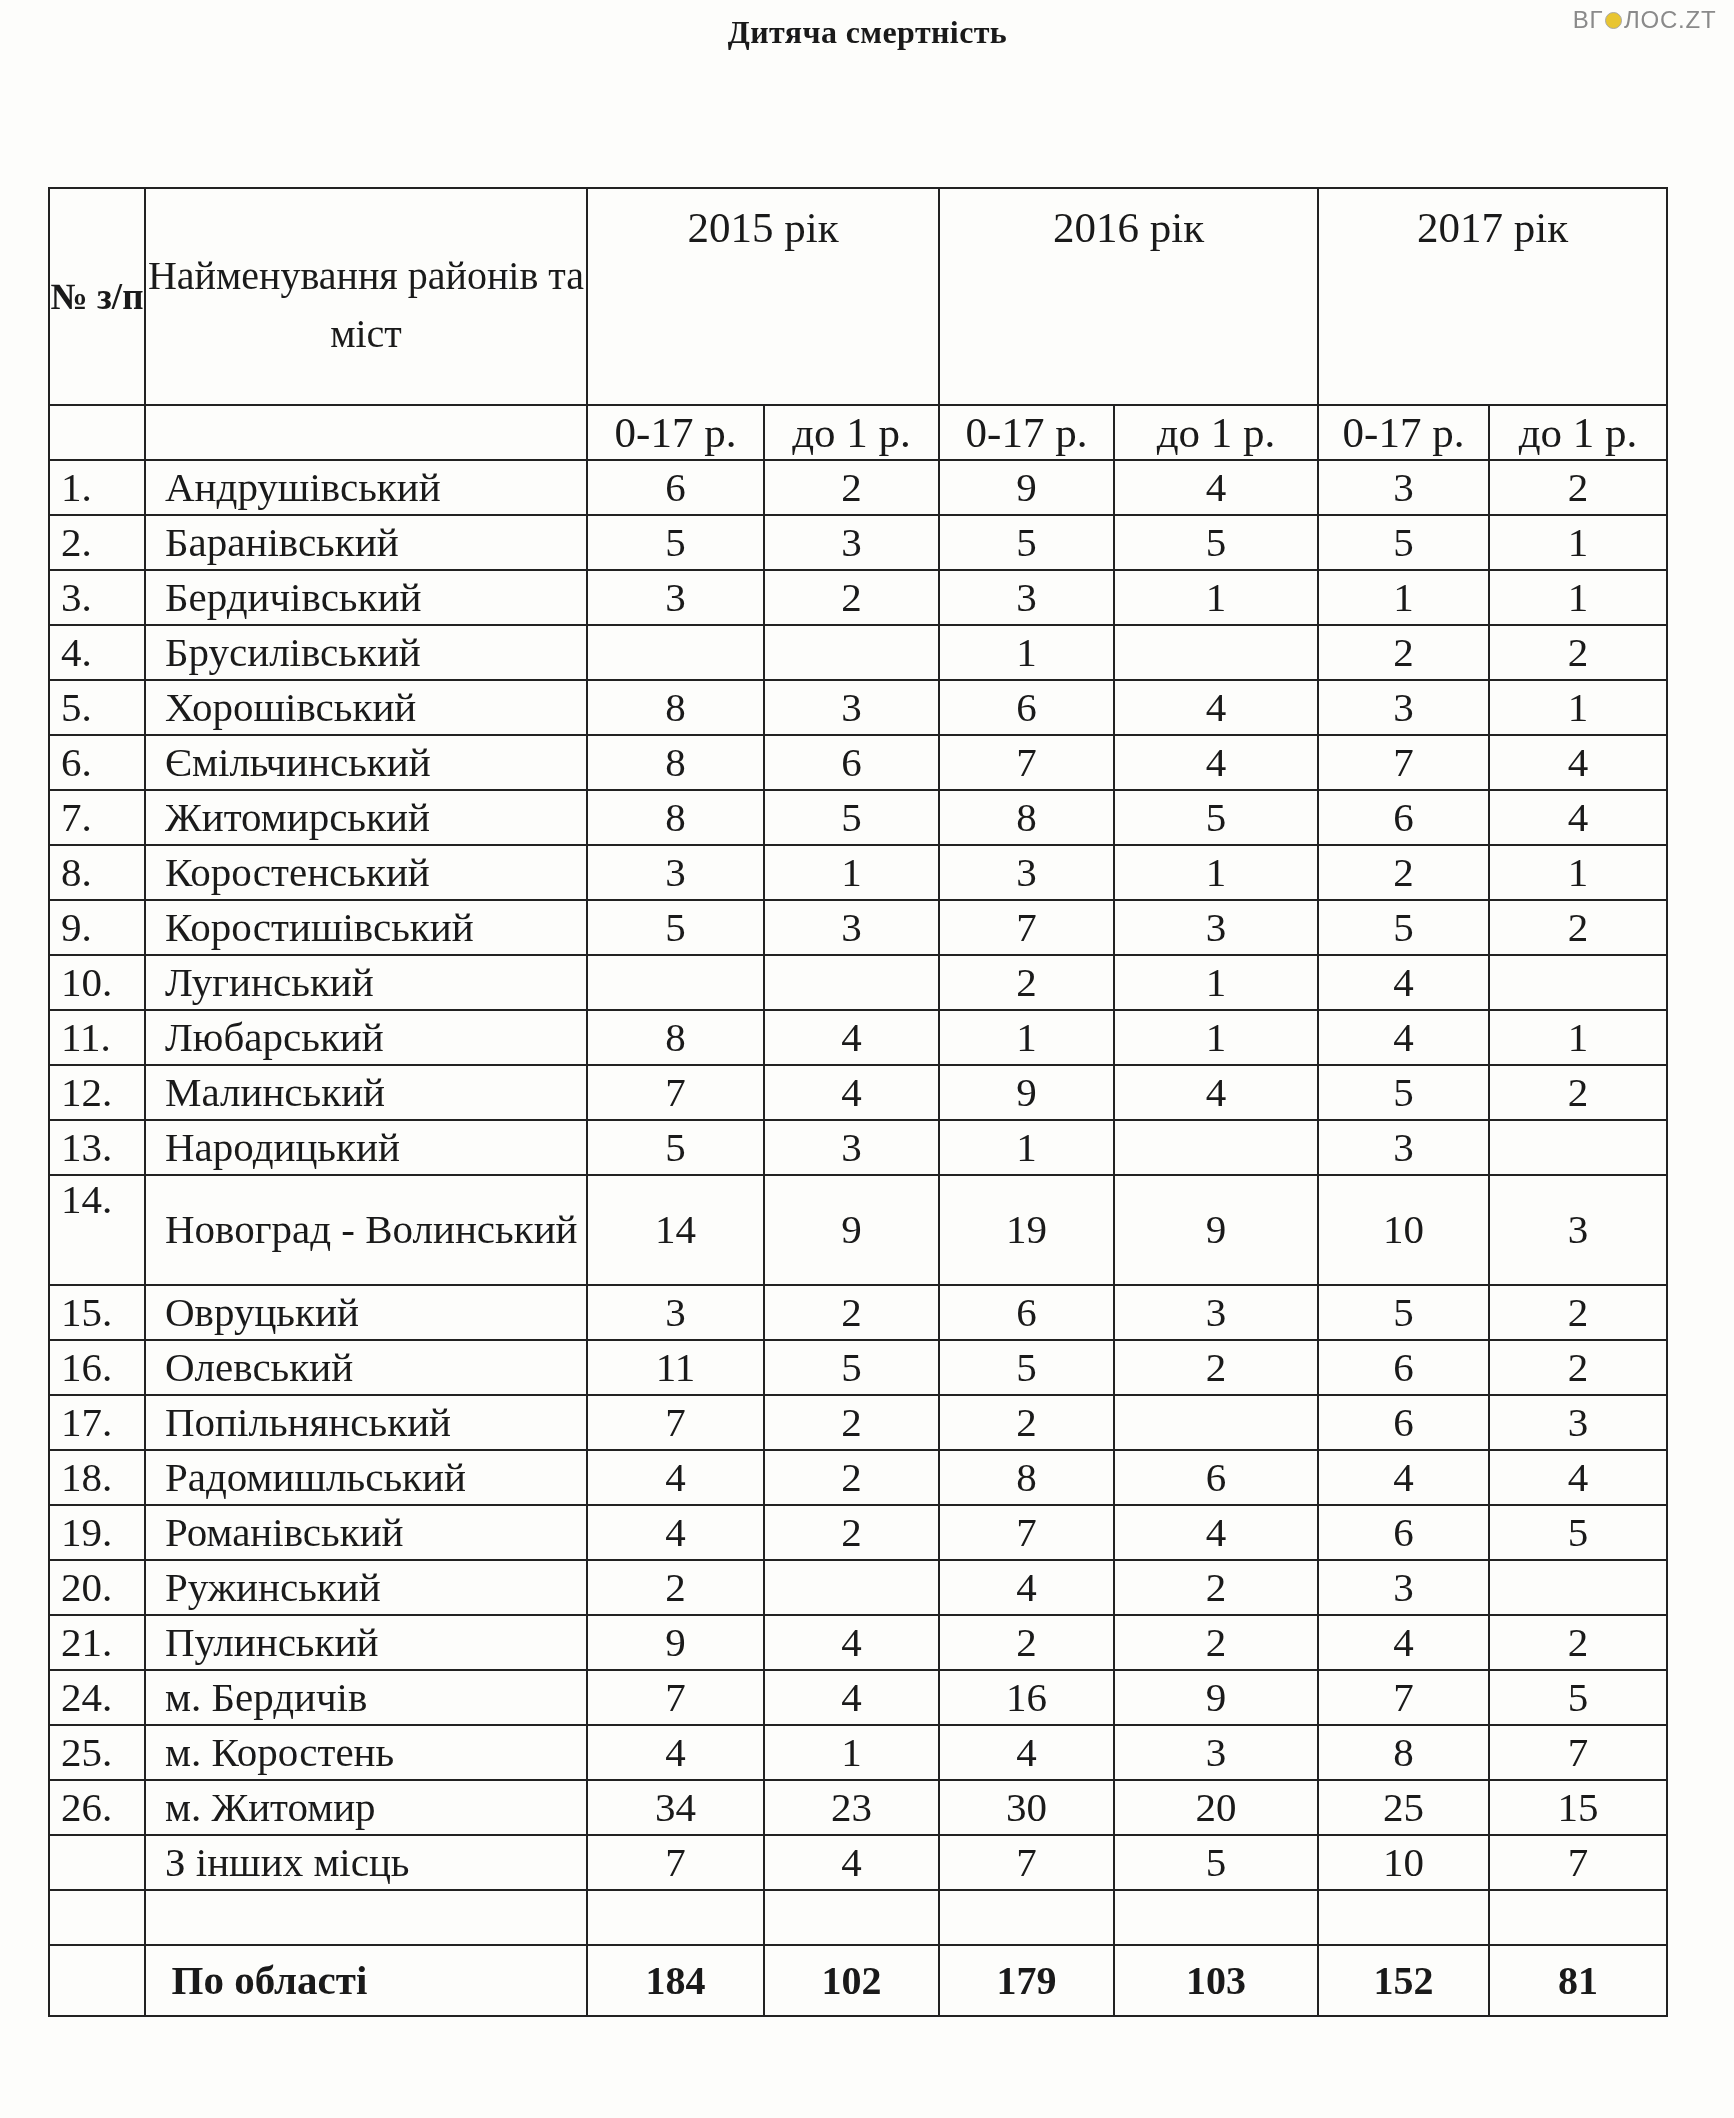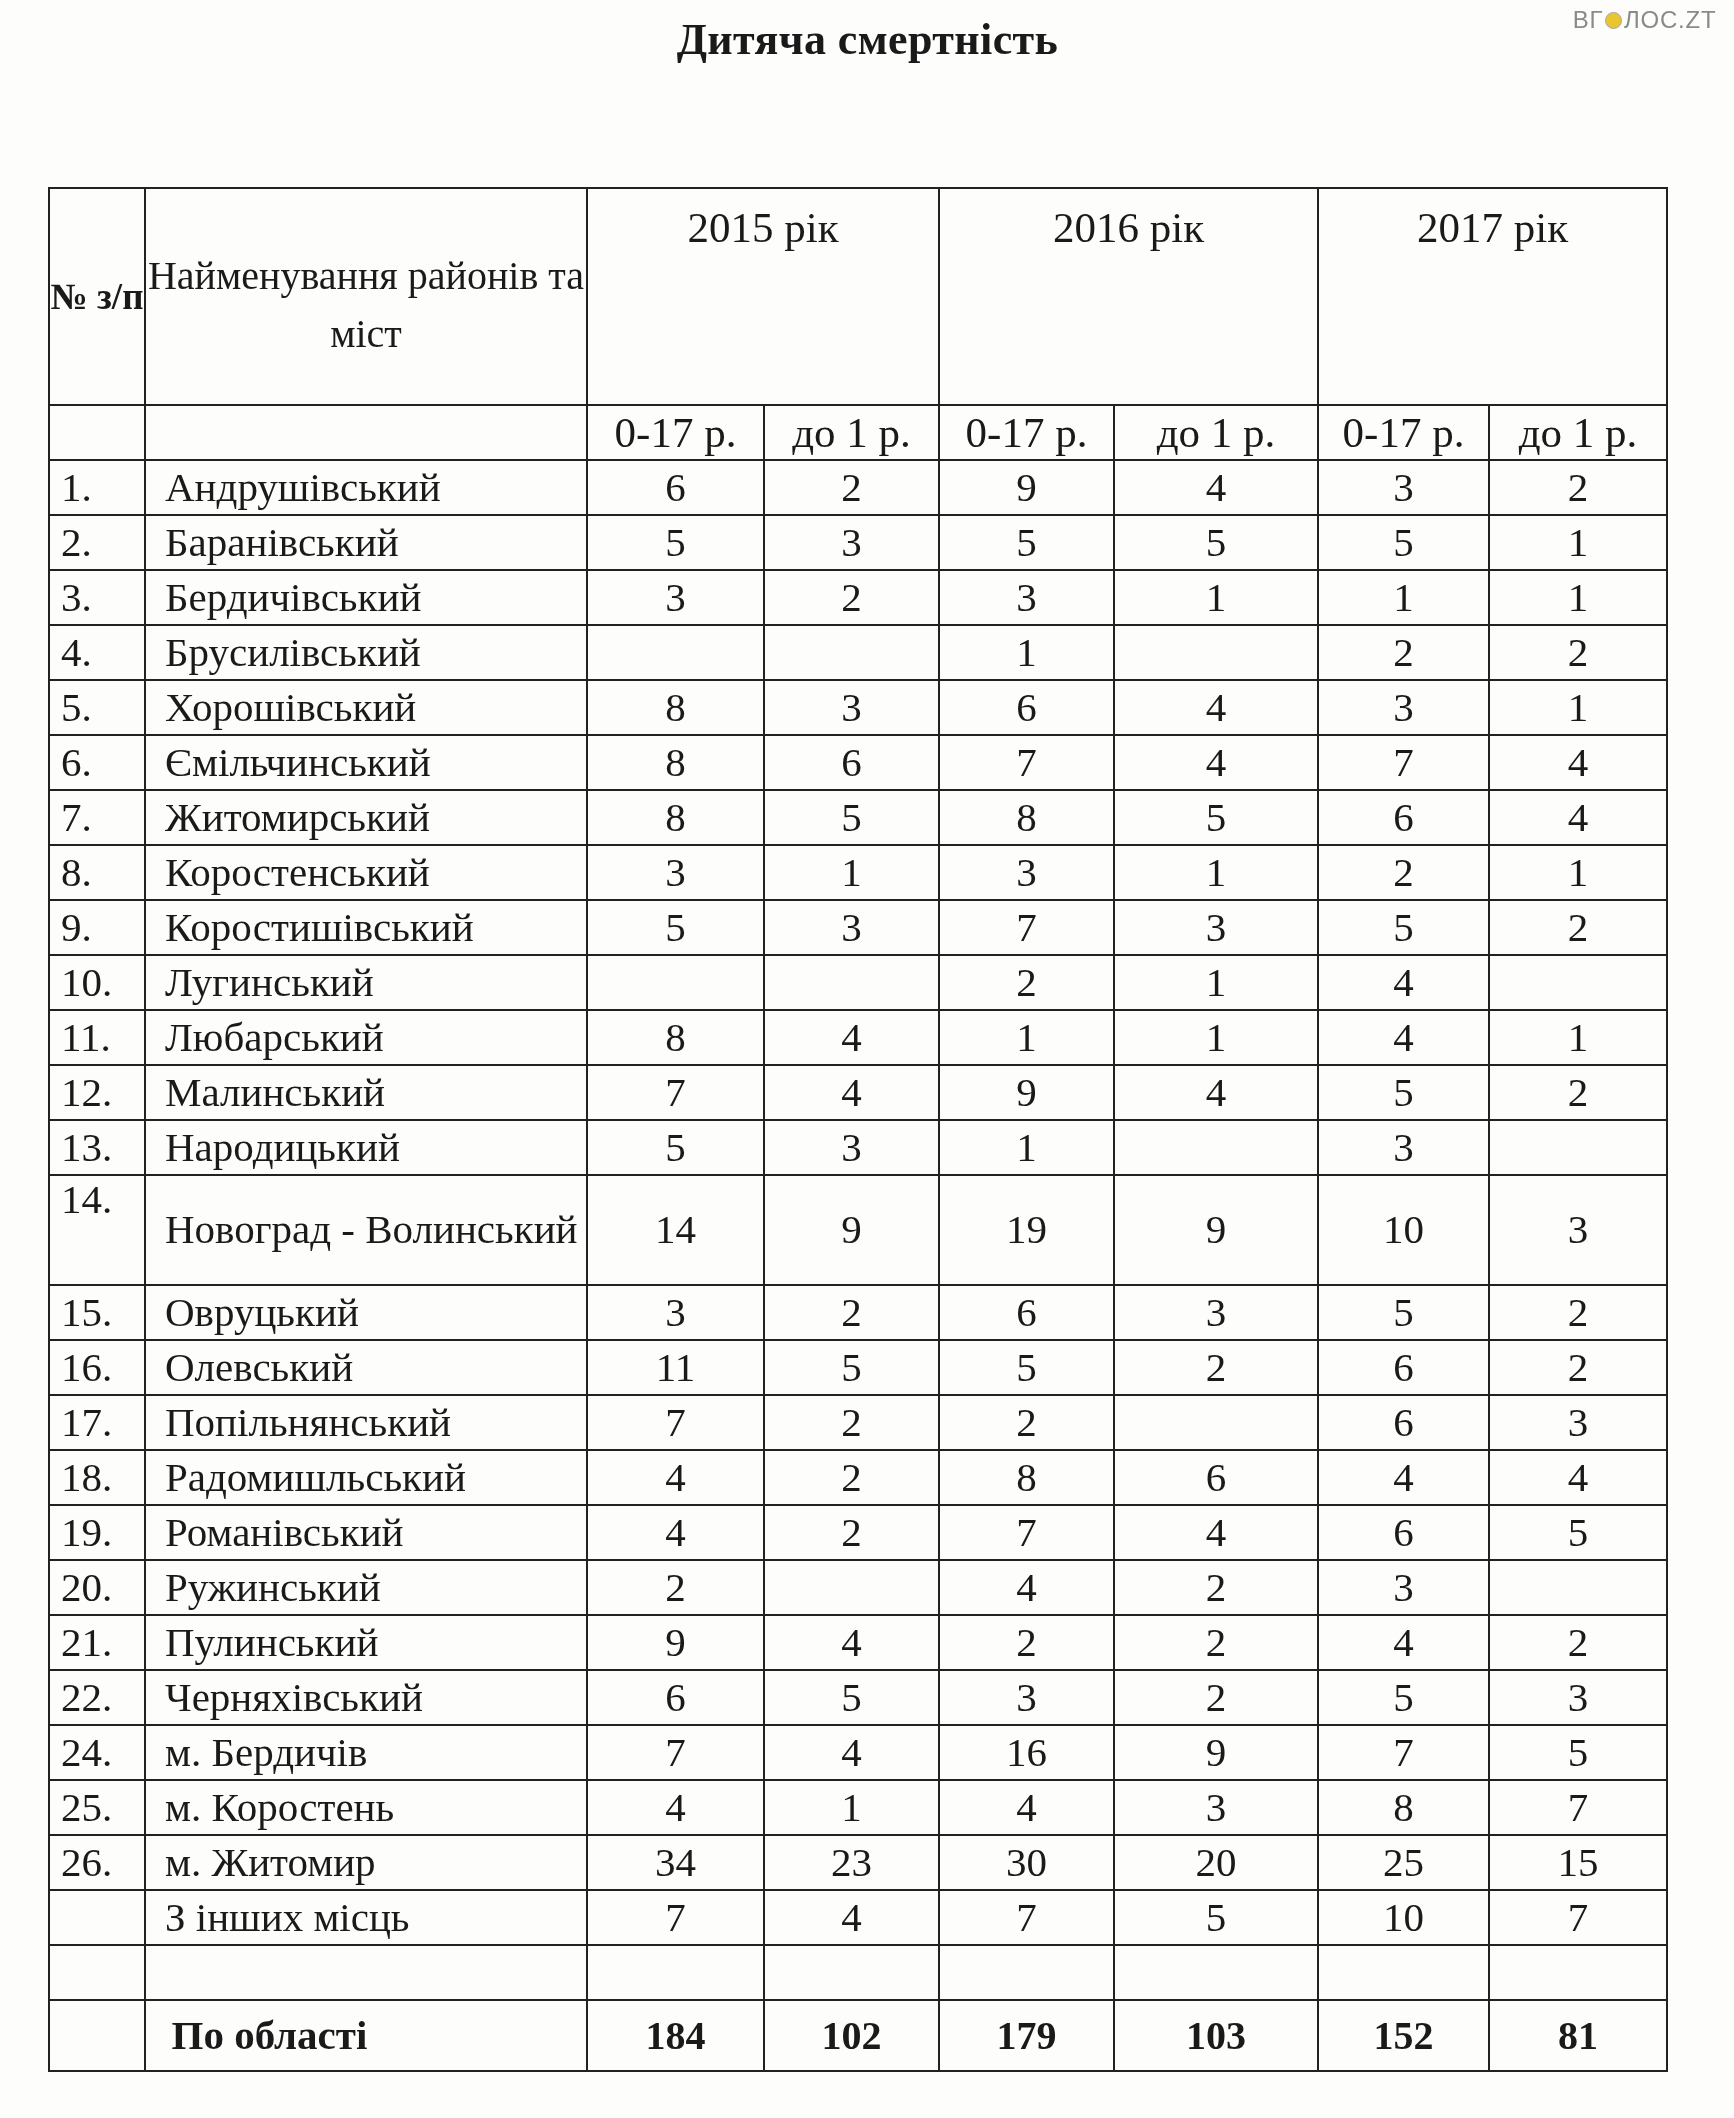--- a/index.html
+++ b/index.html
@@ -10,21 +10,21 @@
   .watermark {
     position: absolute; right: 17.5px; top: 6.4px; font-family: "Liberation Sans", sans-serif;
     font-size: 24px; color: #8a8a8a; letter-spacing: 0.8px; display: flex; align-items: center;
   }
   .watermark .dot {
     display: inline-block; width: 17.5px; height: 17.5px; border-radius: 50%;
     background: #e8c531; border: 1.6px solid #a8a8a8; margin: 0 1.6px; box-sizing: border-box;
   }
   .title {
     position: absolute; left: 1px; right: 0; top: 14.4px; text-align: center;
-    font-size: 44px; font-weight: bold; letter-spacing: 0.4px;
+    font-size: 32px; font-weight: bold; letter-spacing: 0.4px;
   }
   table.data {
     position: absolute; left: 48px; top: 187px; width: 1619px;
     border-collapse: collapse; table-layout: fixed;
   }
   table.data td {
     border: 2px solid #222; padding: 0; font-size: 41px; text-align: center; vertical-align: middle;
     line-height: 1.15;
   }
   col.c-no { width: 96px; }
@@ -293,30 +293,20 @@
         <td class="num">21.</td>
         <td class="name">Пулинський</td>
         <td>9</td>
         <td>4</td>
         <td>2</td>
         <td>2</td>
         <td>4</td>
         <td>2</td>
       </tr>
       <tr class="row">
-        <td class="num">22.</td>
-        <td class="name">Черняхівський</td>
-        <td>6</td>
-        <td>5</td>
-        <td>3</td>
-        <td>2</td>
-        <td>5</td>
-        <td>3</td>
-      </tr>
-      <tr class="row">
         <td class="num">24.</td>
         <td class="name">м. Бердичів</td>
         <td>7</td>
         <td>4</td>
         <td>16</td>
         <td>9</td>
         <td>7</td>
         <td>5</td>
       </tr>
       <tr class="row">

